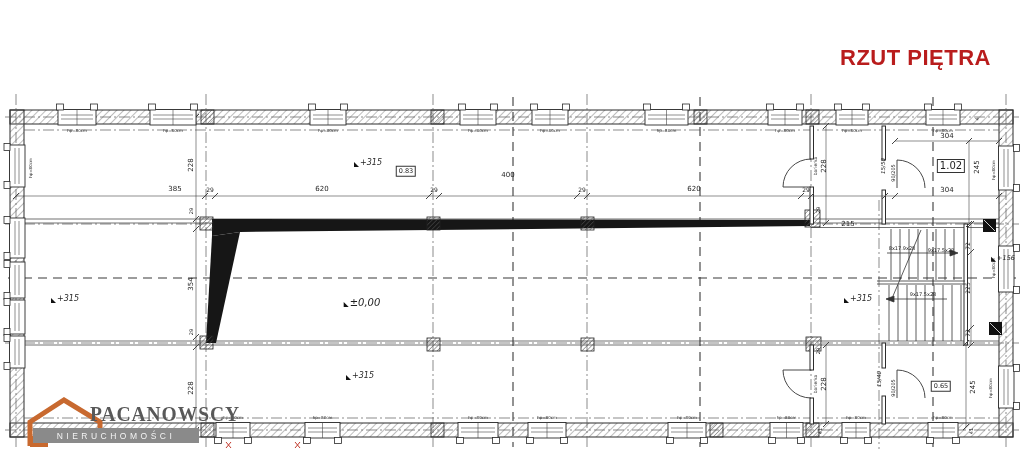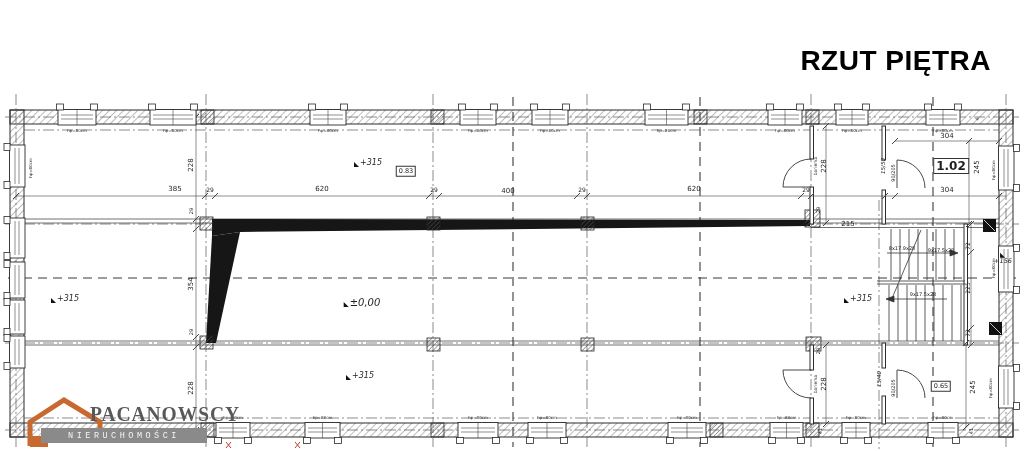--- a/index.html
+++ b/index.html
@@ -1,34 +1,34 @@
 <!DOCTYPE html>
 <html><head>
 <meta charset="utf-8">
 <style>
   html,body{margin:0;padding:0;background:#fff;}
   .page{position:relative;width:1024px;height:451px;background:#fff;overflow:hidden;
         font-family:"DejaVu Sans",sans-serif;}
   .title{position:absolute;top:45px;right:33px;font-family:"Liberation Sans",sans-serif;
-         font-weight:bold;font-size:28px;color:#000000;letter-spacing:.5px;text-align:right;}
+         font-weight:bold;font-size:22px;color:#b91c1c;letter-spacing:.5px;text-align:right;}
   svg{position:absolute;left:0;top:0;}
   #labels{position:absolute;left:0;top:0;width:1024px;height:451px;pointer-events:none;}
   .ann{position:absolute;color:#1e1e1e;white-space:nowrap;line-height:1;
        display:flex;align-items:center;gap:1px;}
   .ann.box{border:1px solid #333;background:#fff;padding:1px 2px;}
   .ann.ital{font-style:italic;}
   .flag{width:0;height:0;border-bottom:5px solid #111;border-right:5px solid transparent;
         display:inline-block;transform:translateY(1px);}
   
   .logo{position:absolute;left:22px;top:394px;width:200px;height:56px;}
   .logo-name{position:absolute;left:68px;top:8px;font-family:"Liberation Serif",serif;
              font-weight:600;font-size:21px;color:#585858;letter-spacing:1px;
              transform:scaleX(.93);transform-origin:left;}
-  .logo-bar{position:absolute;left:19px;top:34px;width:166px;height:15px;background:#8a8a8a;
-            color:#f4f4f4;font-family:Liberation Mono, monospace;font-size:8.5px;
+  .logo-bar{position:absolute;left:11px;top:34px;width:166px;height:15px;background:#8a8a8a;
+            color:#f4f4f4;font-family:Liberation Sans, sans-serif;font-size:8.5px;
             letter-spacing:3.5px;text-align:center;line-height:16px;}
   .logo-house{position:absolute;left:0;top:0;}
 </style>
 </head>
 <body>
 
 <div class="page">
 
   <div class="title">RZUT PIĘTRA</div>
 
@@ -364,21 +364,21 @@
       </div>
       <div class="ann" style="left: 210px; top: 190px; font-size: 6px; transform: translate(-50%, -50%);">
         <span>29</span>
       </div>
       <div class="ann" style="left: 322px; top: 189px; font-size: 7px; transform: translate(-50%, -50%);">
         <span>620</span>
       </div>
       <div class="ann" style="left: 434px; top: 190px; font-size: 6px; transform: translate(-50%, -50%);">
         <span>29</span>
       </div>
-      <div class="ann" style="left: 508px; top: 191px; font-size: 7px; transform: translate(-50%, -50%);">
+      <div class="ann" style="left: 508px; top: 175px; font-size: 7px; transform: translate(-50%, -50%);">
         <span>400</span>
       </div>
       <div class="ann" style="left: 582px; top: 190px; font-size: 6px; transform: translate(-50%, -50%);">
         <span>29</span>
       </div>
       <div class="ann" style="left: 694px; top: 189px; font-size: 7px; transform: translate(-50%, -50%);">
         <span>620</span>
       </div>
       <div class="ann" style="left: 806px; top: 190px; font-size: 6px; transform: translate(-50%, -50%);">
         <span>29</span>
@@ -483,28 +483,28 @@
         <span>±0,00</span>
       </div>
       <div class="ann ital" style="left: 360px; top: 376px; font-size: 8px; transform: translate(-50%, -50%);">
         <span class="flag"></span>
         <span>+315</span>
       </div>
       <div class="ann ital" style="left: 858px; top: 299px; font-size: 8px; transform: translate(-50%, -50%);">
         <span class="flag"></span>
         <span>+315</span>
       </div>
-      <div class="ann ital" style="left: 1003px; top: 258px; font-size: 6.5px; transform: translate(-50%, -50%); flex-direction: column;">
+      <div class="ann ital" style="left: 1003px; top: 258px; font-size: 6.5px; transform: translate(-50%, -50%);">
         <span class="flag"></span>
         <span>+156</span>
       </div>
       <div class="ann box" style="left: 406px; top: 171px; font-size: 6.5px; transform: translate(-50%, -50%);">
         <span>0.83</span>
       </div>
-      <div class="ann box" style="left: 951px; top: 166px; font-size: 12px; transform: translate(-50%, -50%); font-weight: bold;">
+      <div class="ann box" style="left: 951px; top: 166px; font-size: 10px; transform: translate(-50%, -50%);">
         <span>1.02</span>
       </div>
       <div class="ann box" style="left: 941px; top: 386px; font-size: 6.5px; transform: translate(-50%, -50%);">
         <span>0.65</span>
       </div>
       <div class="ann" style="left: 31px; top: 168px; font-size: 4px; transform: translate(-50%, -50%) rotate(-90deg);">
         <span>hp=80cm</span>
       </div>
       <div class="ann" style="left: 994px; top: 170px; font-size: 4px; transform: translate(-50%, -50%) rotate(-90deg);">
         <span>hp=80cm</span>

